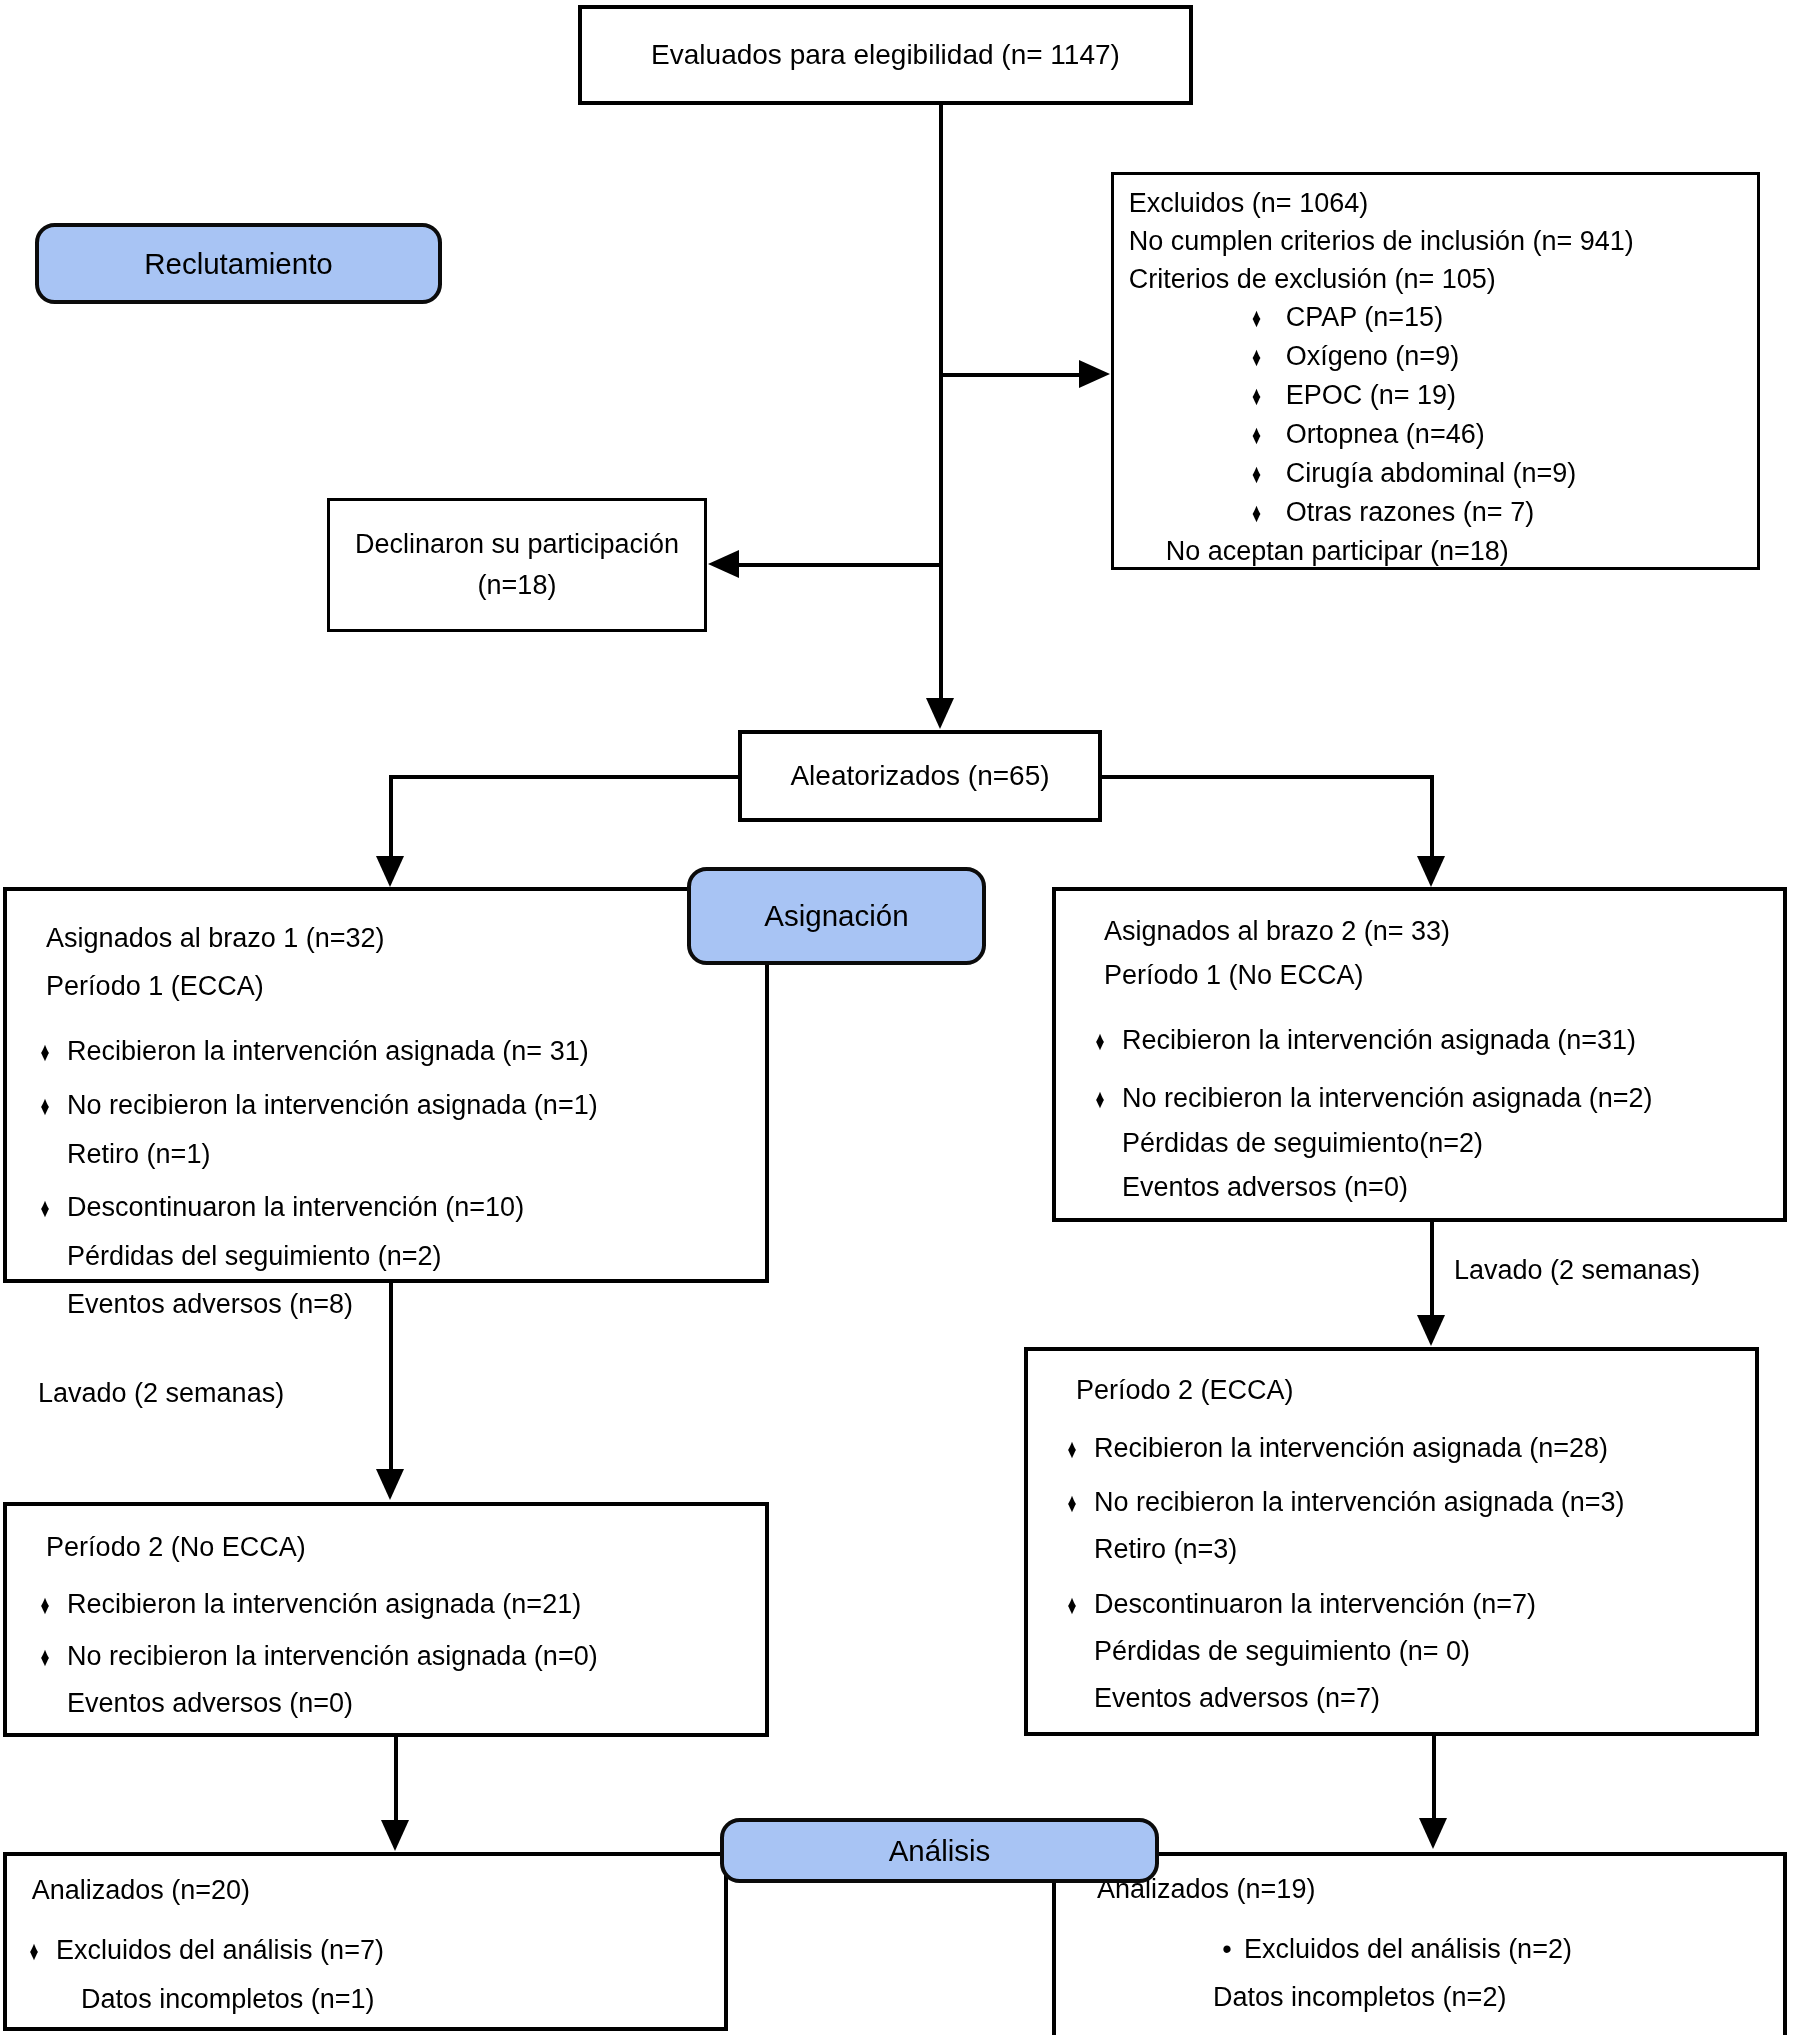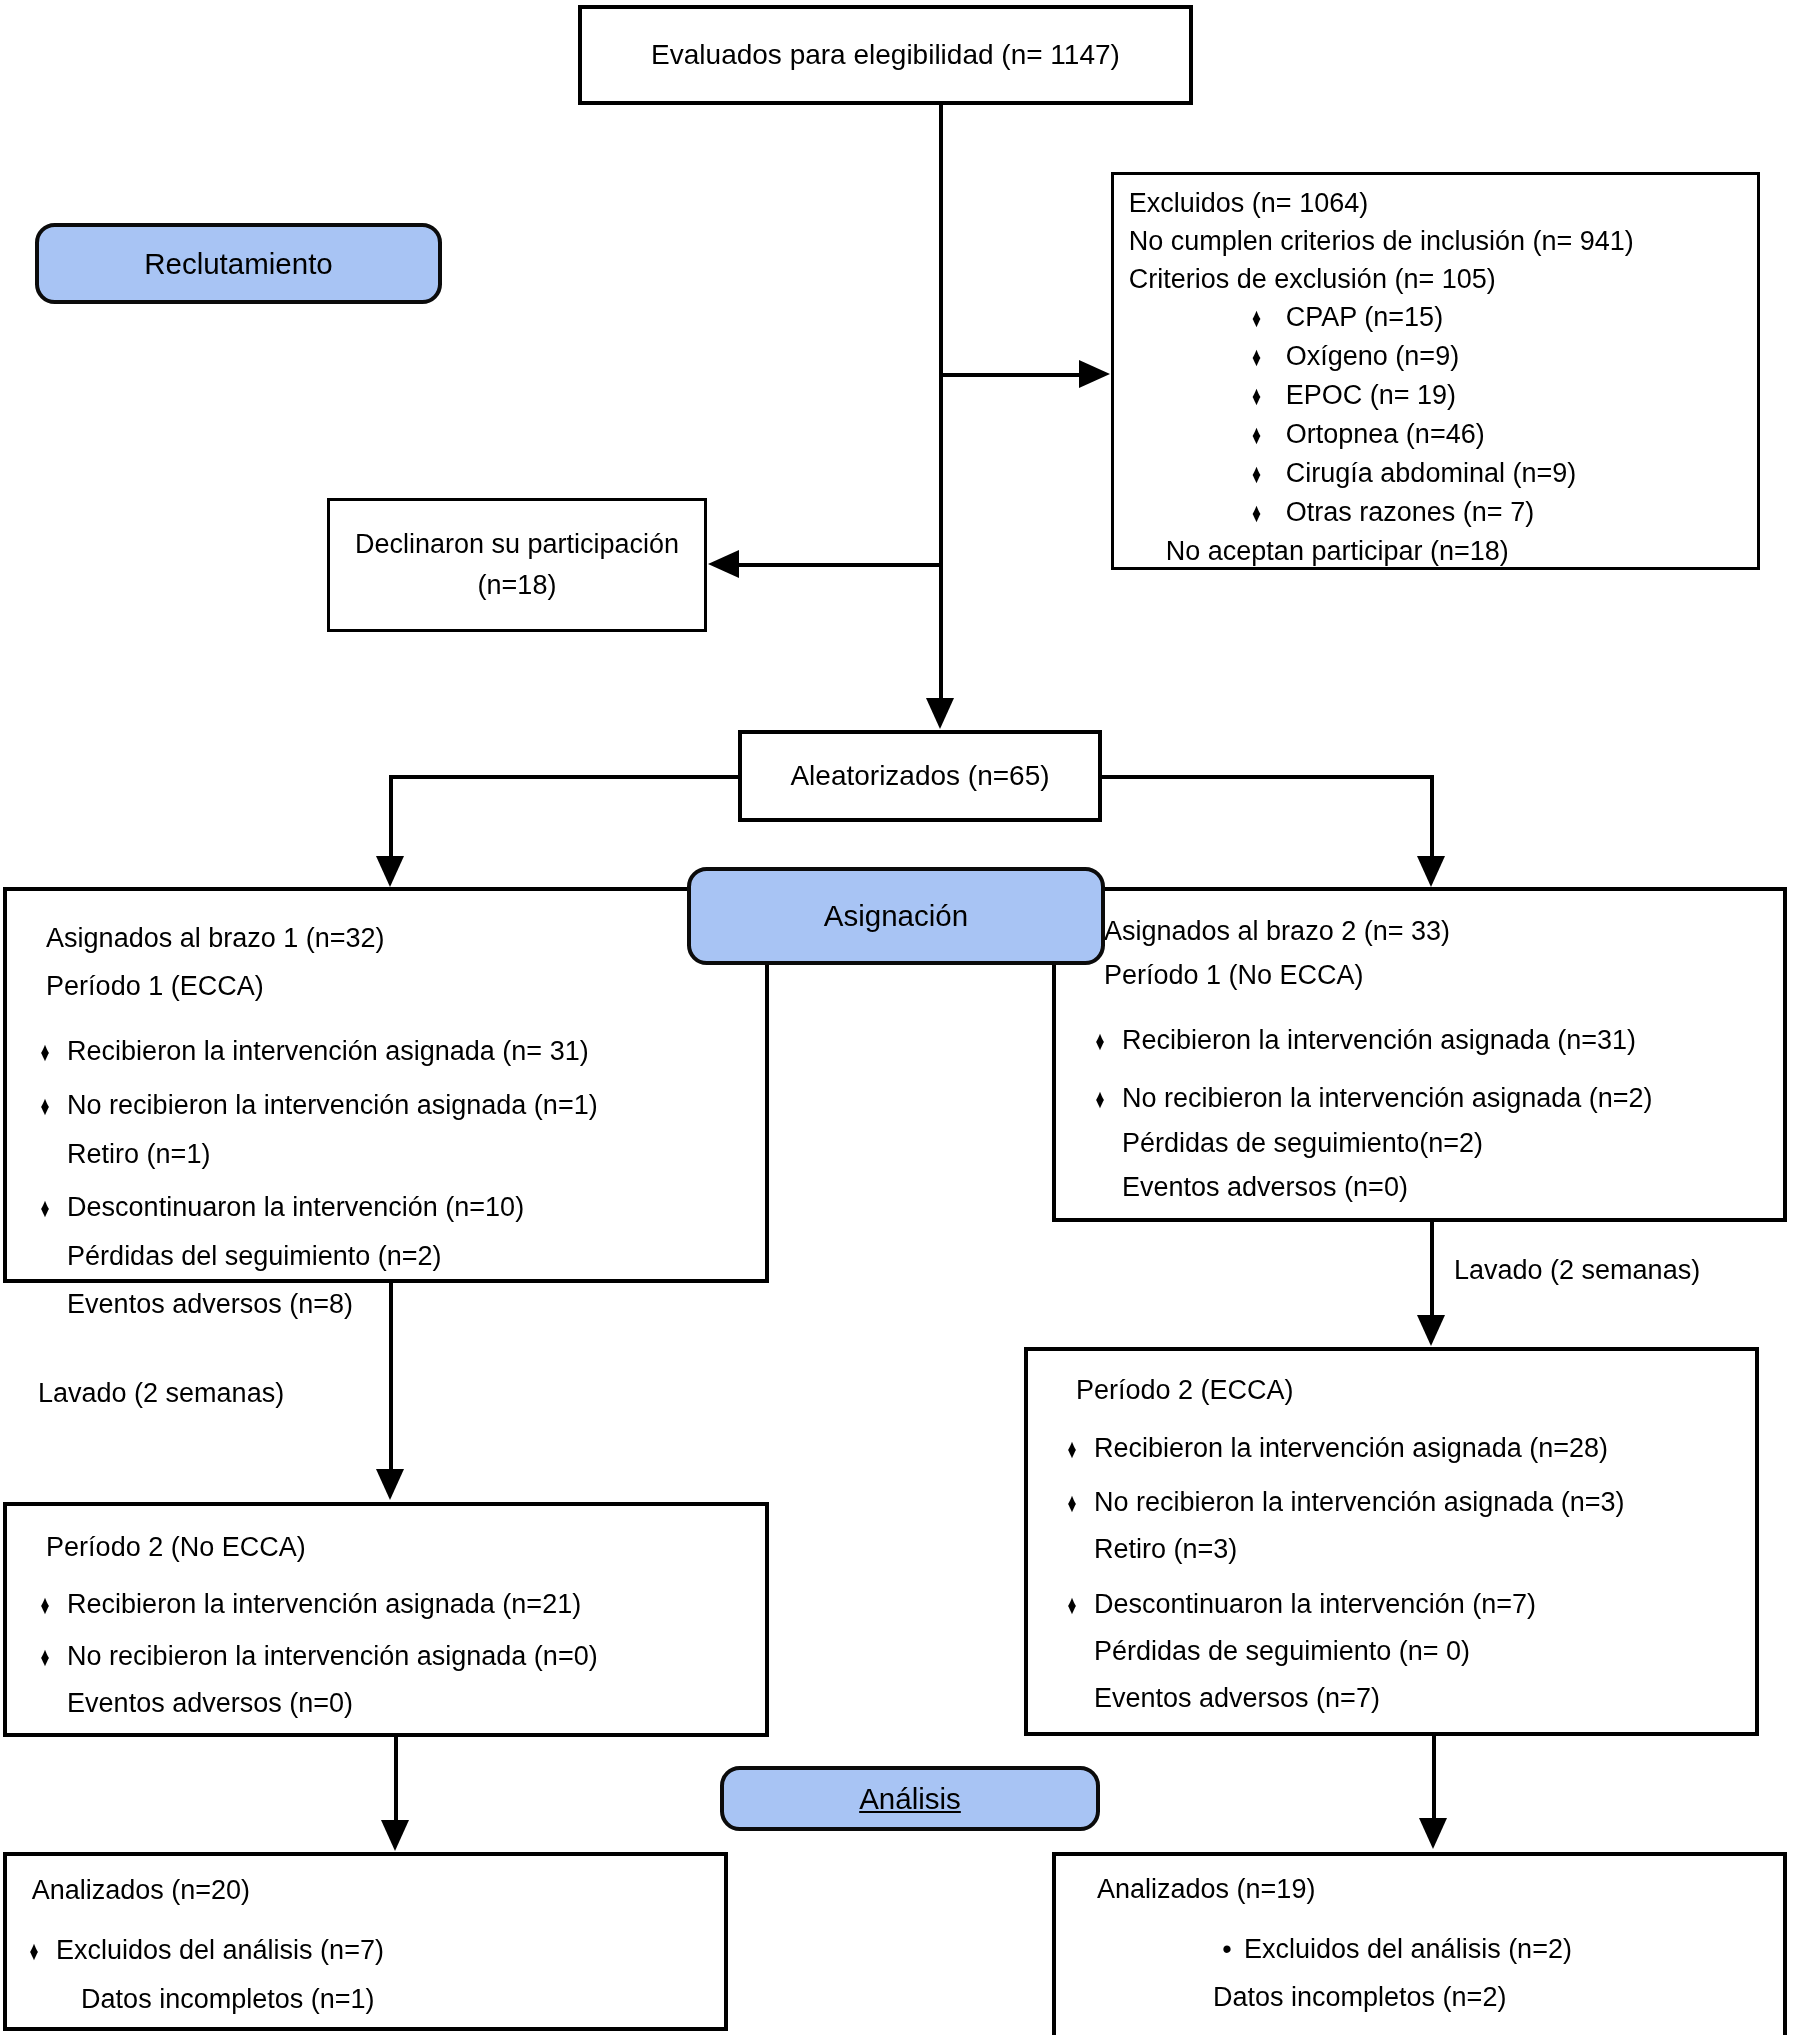--- a/index.html
+++ b/index.html
@@ -60,22 +60,22 @@
   #analL .bt{line-height:48px;padding-left:24.6px;}
   #analL .brow{padding-left:4.9px;line-height:48px;margin-top:12.3px;}
   #analL .cont{padding-left:74px;line-height:48px;}
   #analR{left:1052px;top:1852px;width:735px;height:233px;padding-top:8.6px;}
   #analR .bt{line-height:48px;padding-left:41px;}
   #analR .brow{padding-left:154px;line-height:48px;margin-top:12.3px;grid-template-columns:34px 1fr;}
   #analR .cont{padding-left:157px;line-height:48px;}
   #analR .bmark{transform:none;font-size:27px;}
   
   #pill-recl{left:35px;top:223px;width:407px;height:81px;}
-  #pill-asig{left:687px;top:867px;width:418px;height:98px;}
-  #pill-anal{left:720px;top:1766px;width:380px;height:65px;text-decoration:underline;}
+  #pill-asig{left:687px;top:867px;width:299px;height:98px;}
+  #pill-anal{left:720px;top:1818px;width:439px;height:65px;}
   
   #washL{left:38px;top:1378px;}
   #washR{left:1454px;top:1255px;}
   .gap28{margin-top:17px;} .gap20{margin-top:12.3px;} .gap18{margin-top:11px;}
   .gap16{margin-top:9.8px;} .gap12{margin-top:7.4px;} .gap8{margin-top:4.9px;} .gap34{margin-top:21px;}
 </style>
 </head>
 <body>
 
 <div id="canvas">

